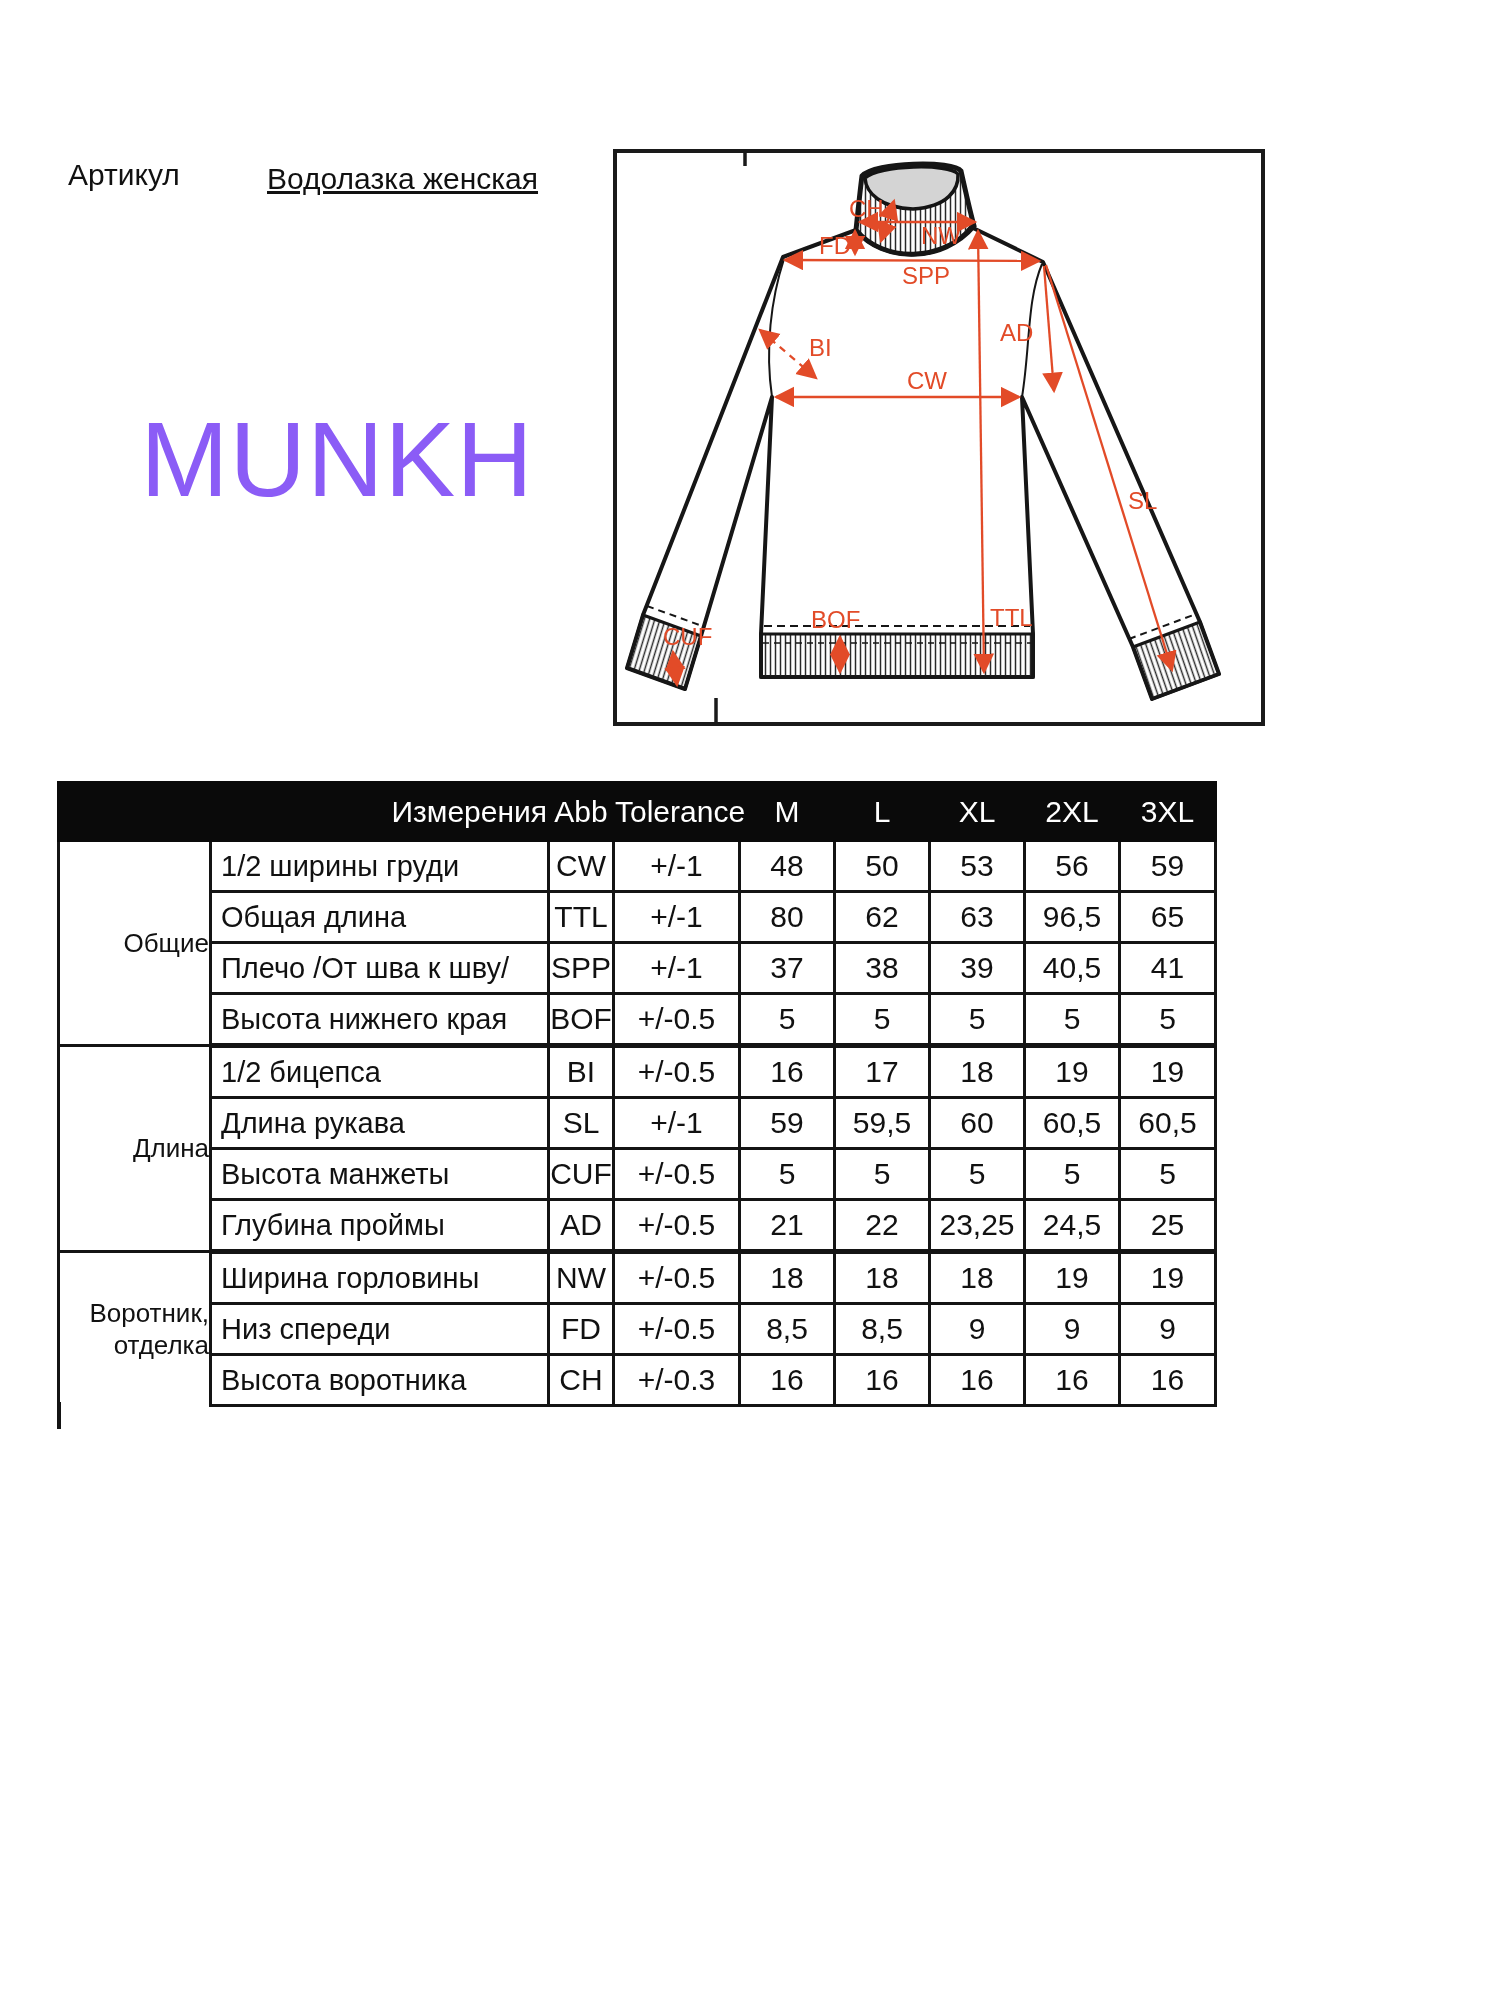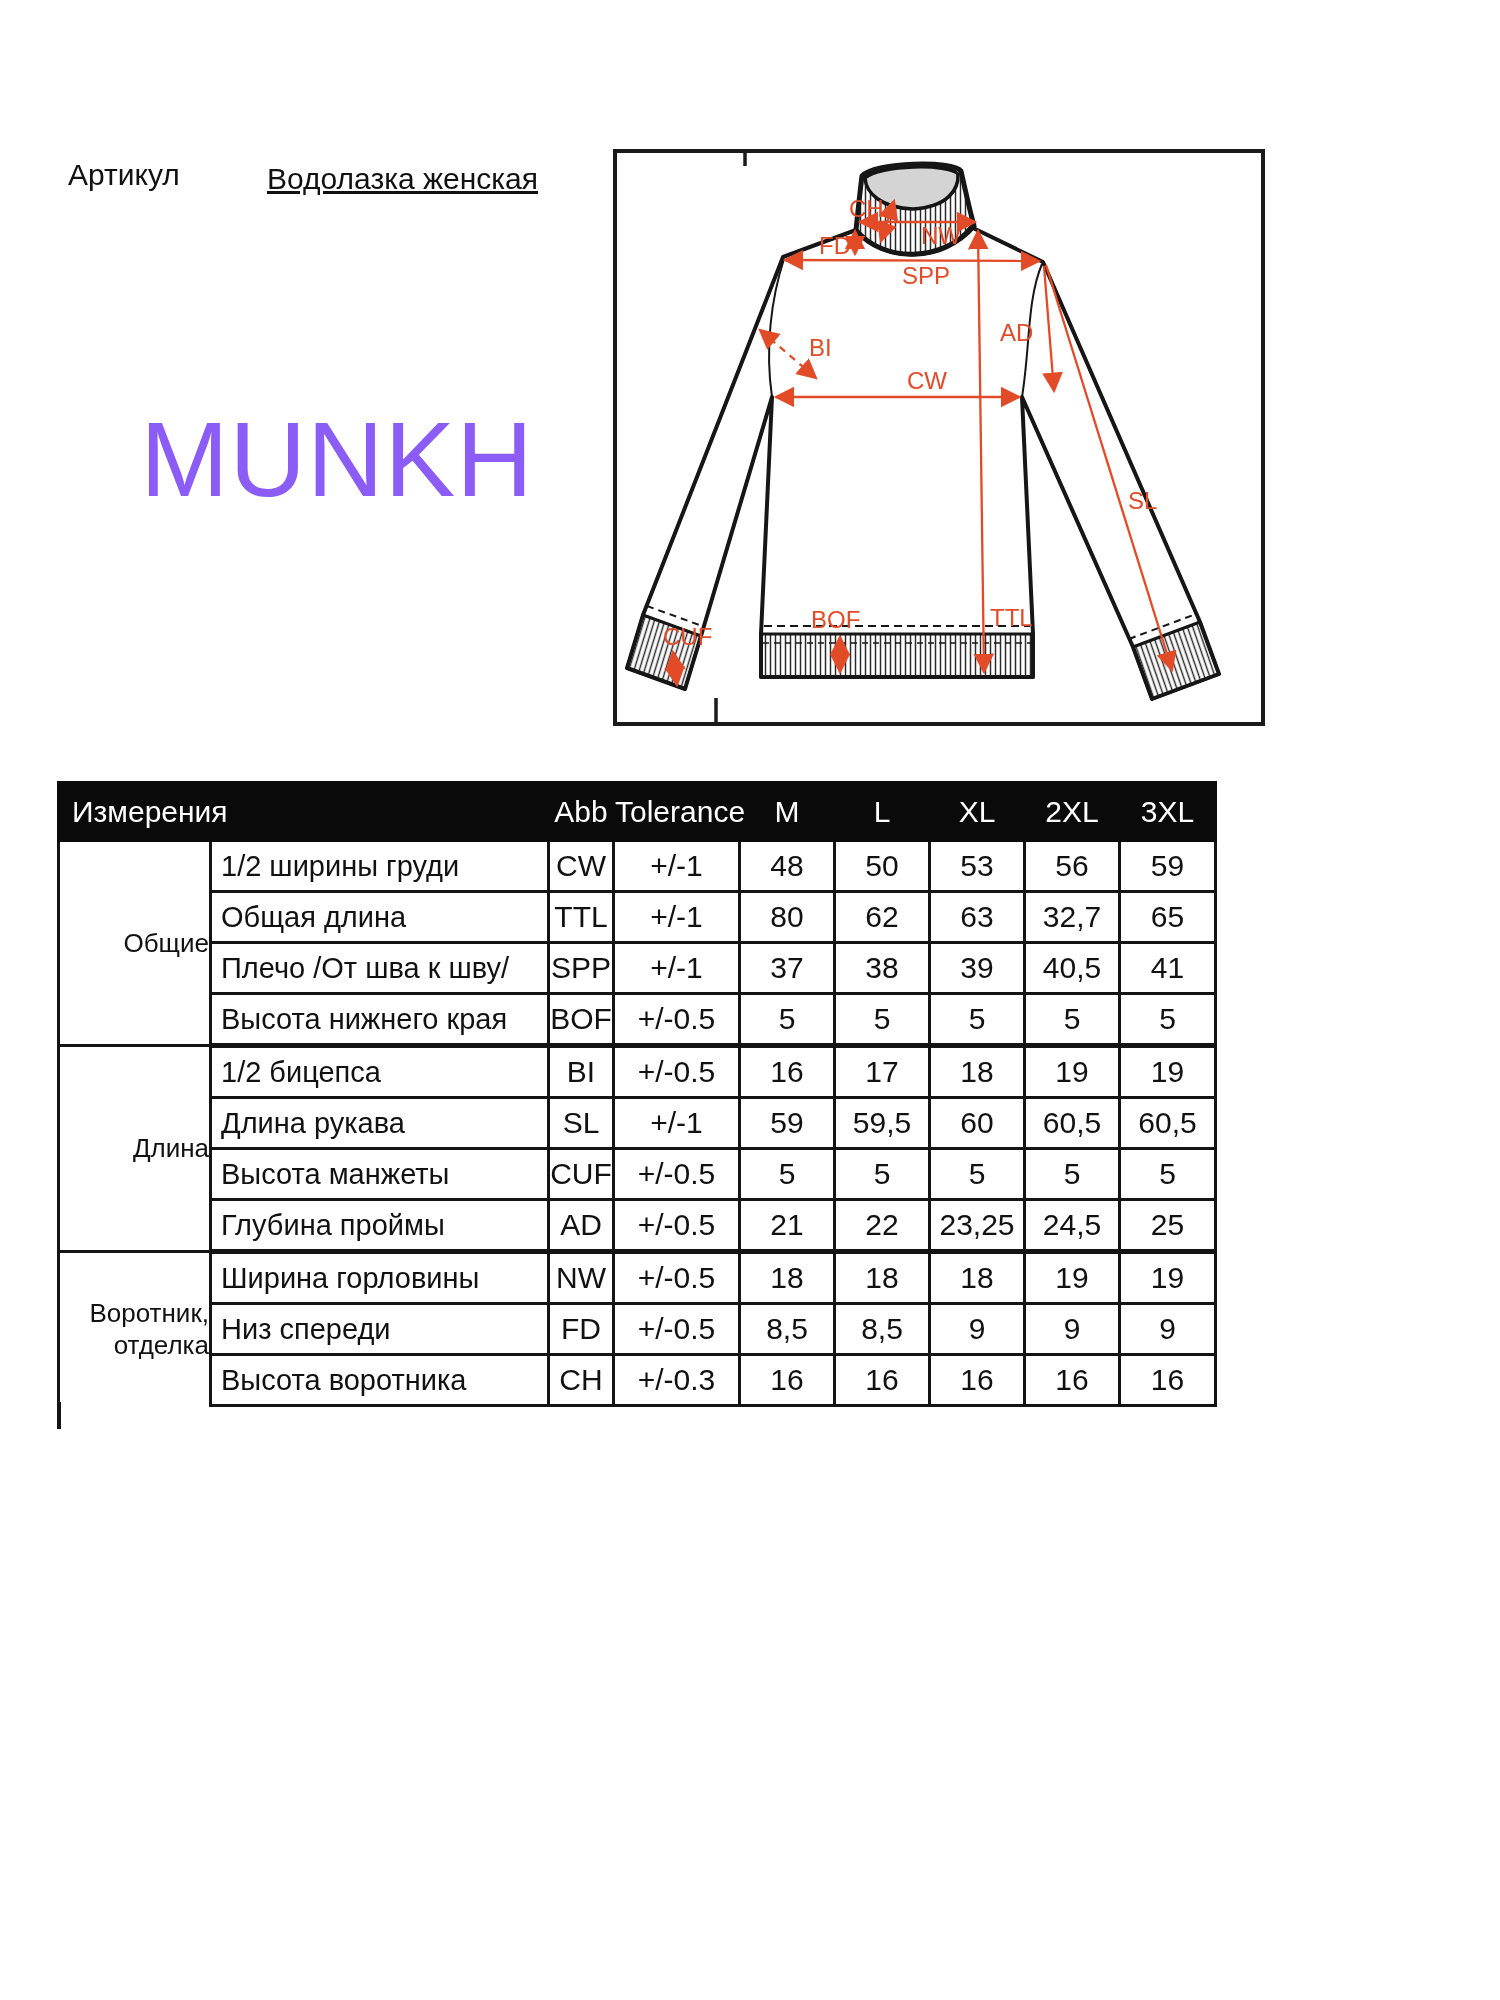--- a/index.html
+++ b/index.html
@@ -24,21 +24,21 @@
   .mlabel{font-size:24px;fill:#e24b28;font-family:"Liberation Sans",sans-serif;}
 
   table.size-table{
     position:absolute;left:57px;top:781px;width:1157px;
     border-collapse:collapse;table-layout:fixed;
   }
   .size-table th{
     background:#0a0a0a;color:#ffffff;font-weight:normal;font-size:30px;
     height:55px;border:3px solid #0a0a0a;padding:0;
   }
-  .size-table th.h-meas{text-align:left;padding-left:12px;}
+  .size-table th.h-meas{text-align:right;padding-left:42px;}
   .size-table td{
     border:3px solid #141414;font-size:30px;text-align:center;
     height:48px;padding:0;vertical-align:middle;background:#fff;
   }
   .size-table td.rowlabel{text-align:left;padding-left:9px;font-size:29px;margin-left:41px;}
   .size-table tr.gend td{border-bottom-width:5px;}
   .size-table td.gcell{text-align:right;font-size:26px;line-height:1.25;}
   .size-table td.gcell-last{border-bottom:none;}
   .table-stub{position:absolute;left:57px;top:1402px;width:4px;height:27px;background:#141414;}
 </style>
@@ -159,21 +159,21 @@
       <td>56</td>
       <td>59</td>
     </tr>
     <tr>
       <td class="rowlabel">Общая длина</td>
       <td>TTL</td>
       <td>+/-1</td>
       <td>80</td>
       <td>62</td>
       <td>63</td>
-      <td>32,7</td>
+      <td>96,5</td>
       <td>65</td>
     </tr>
     <tr>
       <td class="rowlabel">Плечо /От шва к шву/</td>
       <td>SPP</td>
       <td>+/-1</td>
       <td>37</td>
       <td>38</td>
       <td>39</td>
       <td>40,5</td>

